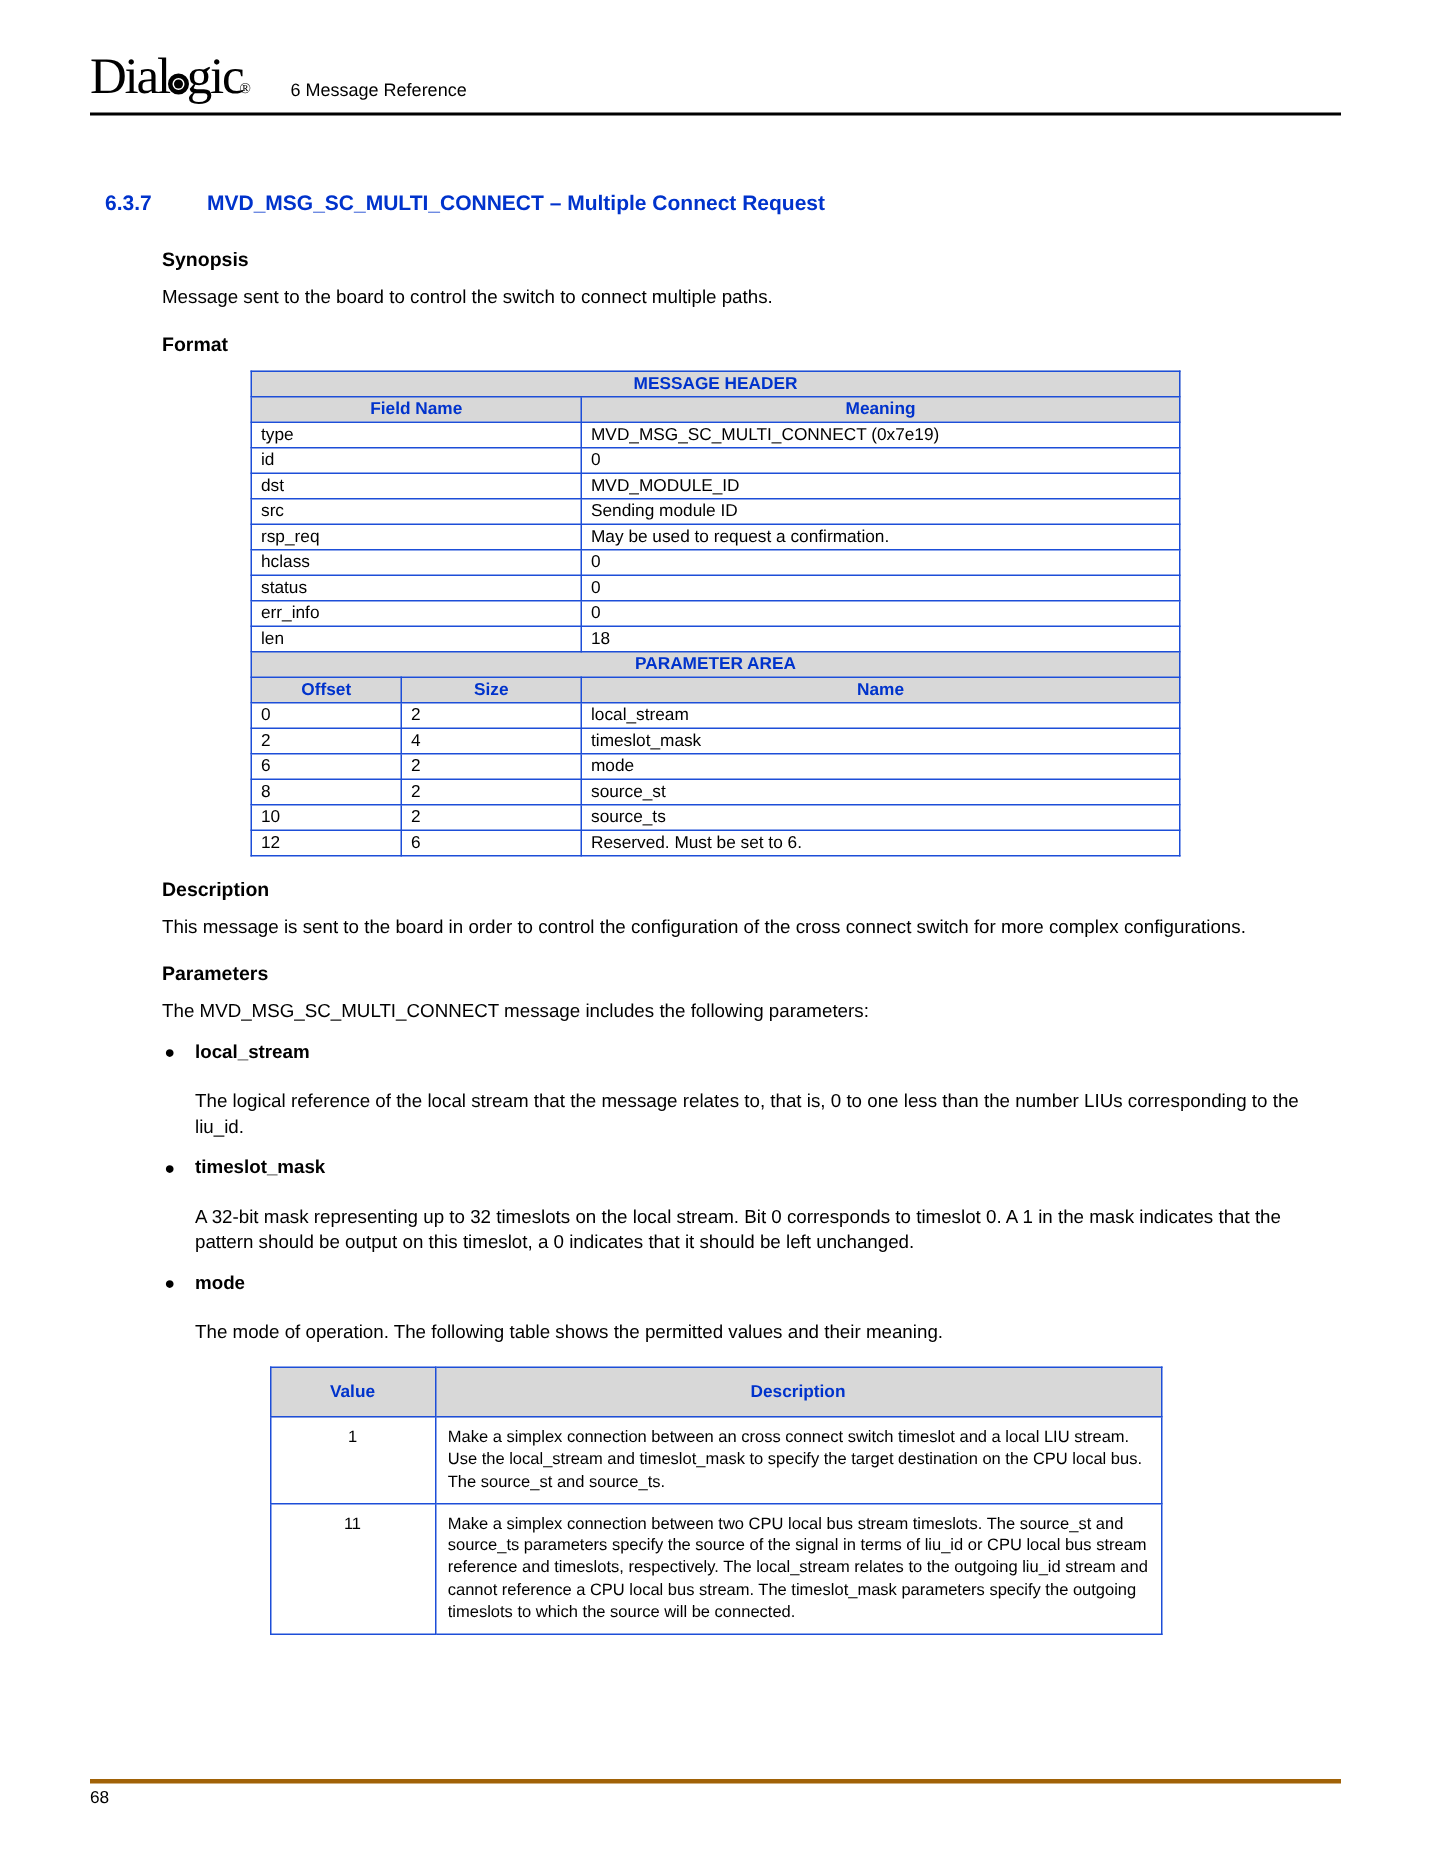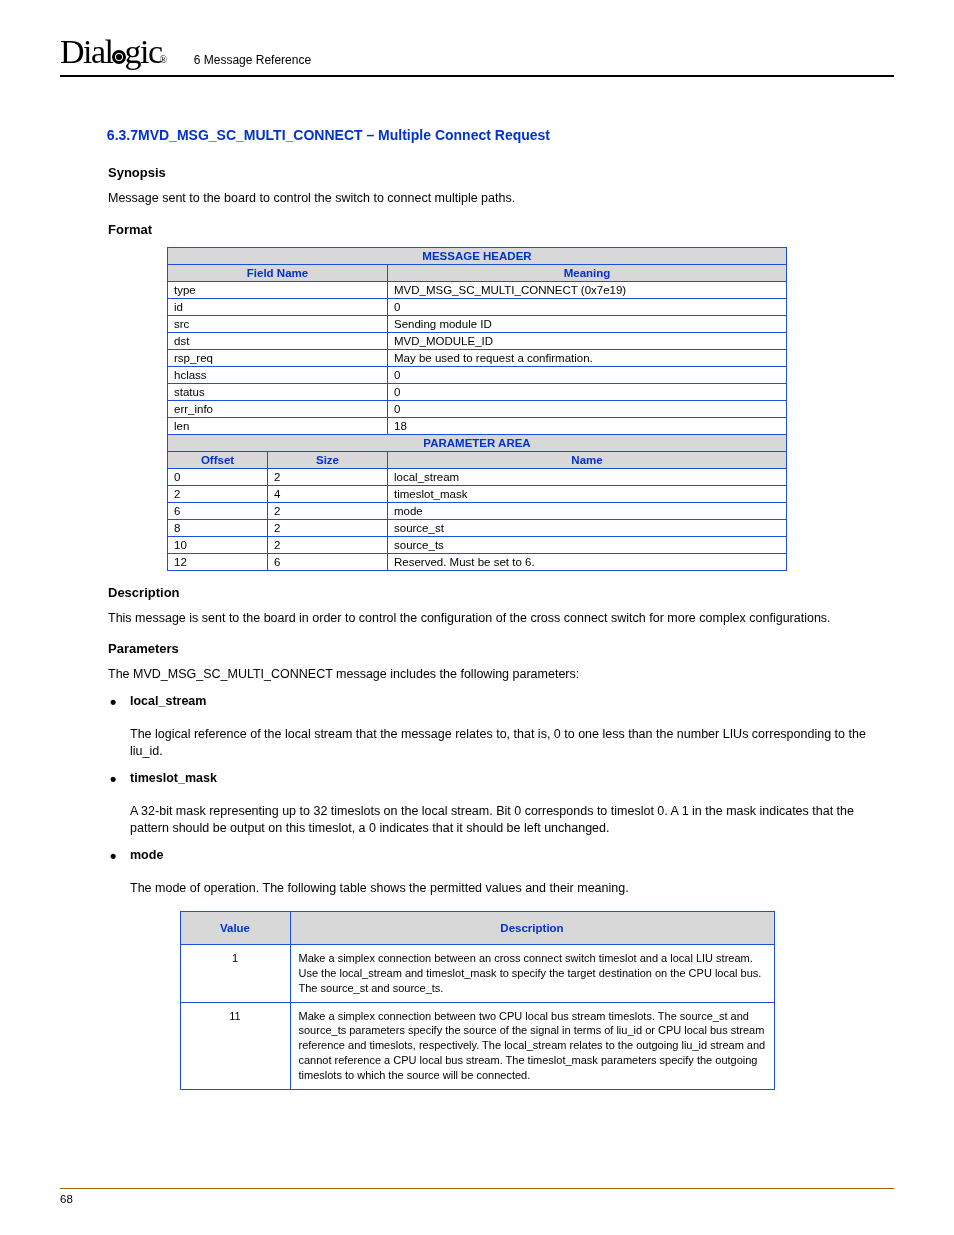--- a/index.html
+++ b/index.html
@@ -57,21 +57,21 @@
     font-size: 12px;
     padding-bottom: 6px;
   }
   .section-heading {
     display: flex;
     color: #0033cc;
     font-weight: bold;
     font-size: 14px;
     margin: 22px 0 22px 10px;
   }
-  .section-heading .num { width: 68px; text-align: right; }
+  .section-heading .num { width: 68px; }
   .subhead {
     font-weight: bold;
     font-size: 13px;
     margin: 14px 0 10px 48px;
   }
   .body-text {
     margin: 8px 0 10px 48px;
     line-height: 1.4;
   }
   table {
@@ -121,21 +121,21 @@
     line-height: 1.4;
   }
   .mode-table .col-val { width: 110px; text-align: center; }
   .mode-table td { padding: 6px 8px; font-size: 11px; line-height: 1.35; }
   .mode-table th { padding: 10px 8px; }
   .footer {
     position: absolute;
     bottom: 30px;
     left: 60px;
     right: 60px;
-    border-top: 1px solid #a16207;
+    border-top: 3px solid #a16207;
     padding-top: 4px;
     font-size: 11.5px;
   }
 </style>
 </head>
 <body>
 
 <div class="header-row">
   <div class="logo">Dial<span class="o"></span>gic<span class="reg">®</span></div>
   <div class="chapter">6 Message Reference</div>
@@ -164,26 +164,26 @@
     <tbody id="fmt-rows">
       <tr>
         <td colspan="2">type</td>
         <td>MVD_MSG_SC_MULTI_CONNECT (0x7e19)</td>
       </tr>
       <tr>
         <td colspan="2">id</td>
         <td>0</td>
       </tr>
       <tr>
+        <td colspan="2">dst</td>
+        <td>MVD_MODULE_ID</td>
+      </tr>
+      <tr>
         <td colspan="2">src</td>
         <td>Sending module ID</td>
-      </tr>
-      <tr>
-        <td colspan="2">dst</td>
-        <td>MVD_MODULE_ID</td>
       </tr>
       <tr>
         <td colspan="2">rsp_req</td>
         <td>May be used to request a confirmation.</td>
       </tr>
       <tr>
         <td colspan="2">hclass</td>
         <td>0</td>
       </tr>
       <tr>

